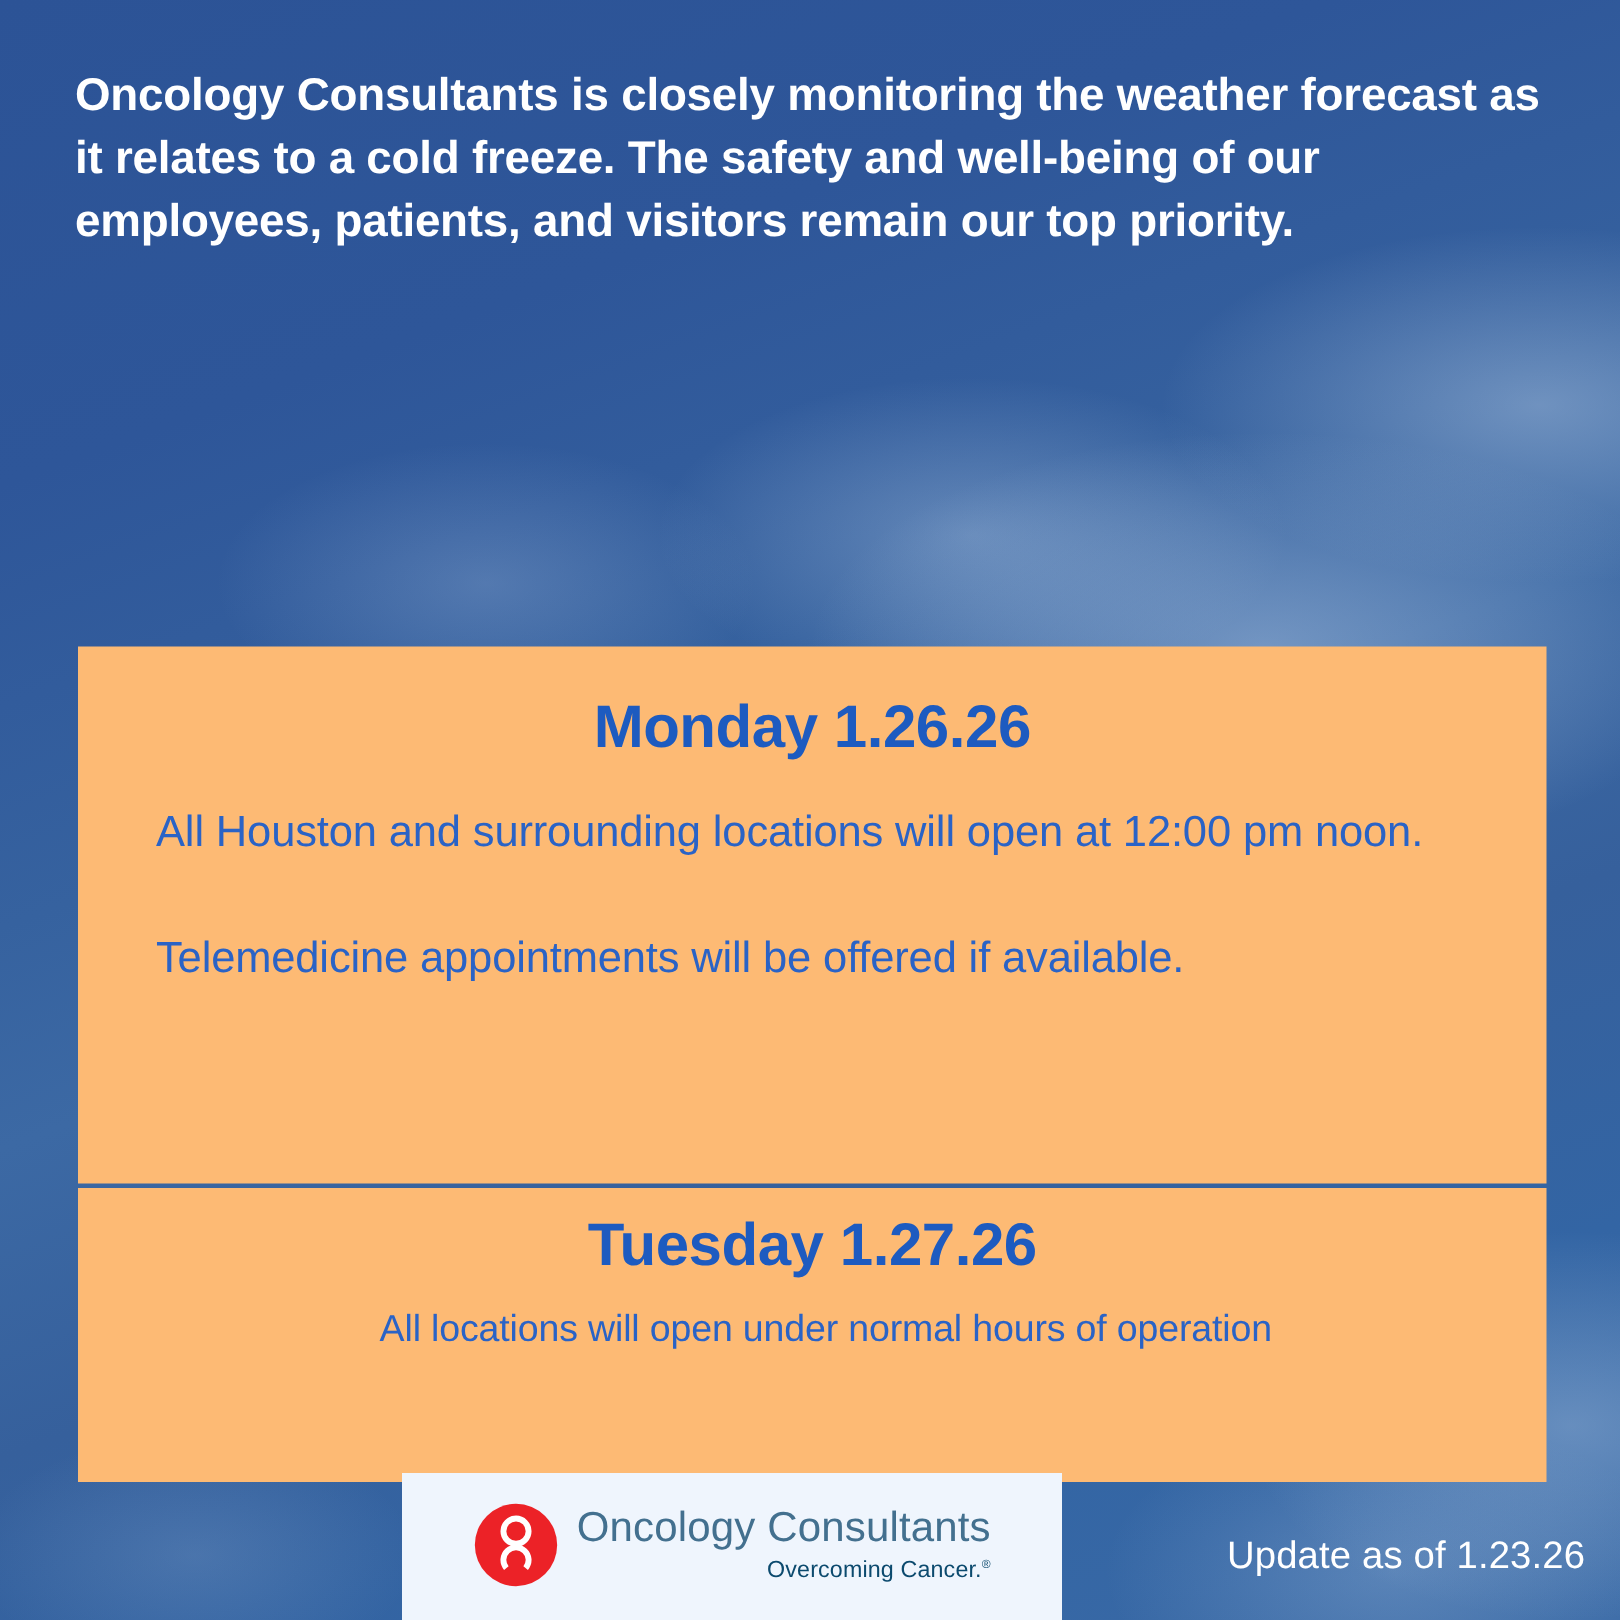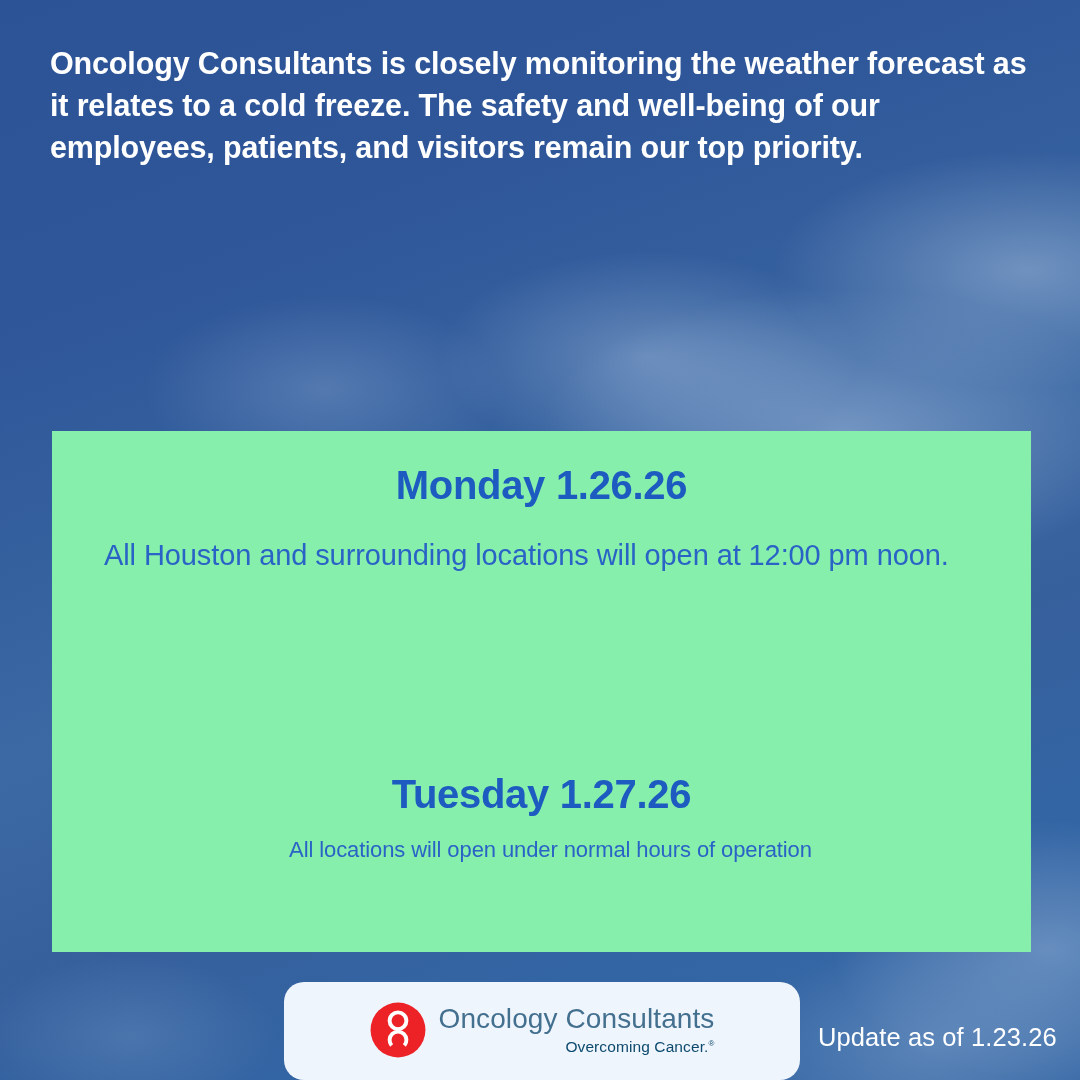--- a/index.html
+++ b/index.html
@@ -51,27 +51,27 @@
     line-height: 42px;
     letter-spacing: -0.15px;
     font-weight: 400;
   }
   .intro p { margin: 0; font-weight: bold; }
   .intro .gap { height: 42px; }
 
   
   .card {
     position: absolute;
-    background: #86efac;
+    background: #fdba74;
     left: 52px;
     width: 979px;
   }
 
   #card-monday { top: 431px; height: 358px; }
-  #card-tuesday { top: 756px; height: 196px; }
+  #card-tuesday { top: 792px; height: 196px; }
 
   .card-title {
     text-align: center;
     color: #1d5bc0;
     font-weight: bold;
     font-size: 40px;
     letter-spacing: -0.3px;
   }
   #card-monday .card-title { padding-top: 32px; }
   #card-tuesday .card-title { padding-top: 16px; }
@@ -82,36 +82,35 @@
     line-height: 42px;
     letter-spacing: -0.1px;
   }
   #card-monday .card-body {
     padding: 26px 64px 0 52px;
     text-align: left;
   }
   #card-tuesday .card-body {
     padding: 12px 30px 0 48px;
     text-align: center;
-    font-size: 22px;
+    font-size: 25px;
   }
   .card-body .gap { height: 42px; }
 
   
   .logo-bar {
     position: absolute;
-    left: 284px;
+    left: 268px;
     top: 982px;
-    width: 516px;
+    width: 440px;
     height: 98px;
     background: #eff5fd;
     display: flex;
     align-items: center;
     justify-content: center;
-    border-radius: 20px;
   }
   .logo-inner {
     display: flex;
     align-items: center;
     gap: 13px;
     margin-top: -2px;
   }
   .logo-mark {
     width: 56px;
     height: 56px;
@@ -161,20 +160,21 @@
     <p>Oncology Consultants is closely monitoring the weather forecast as it relates to a cold freeze. The safety and well-being of our employees, patients, and visitors remain our top priority.</p>
     <div class="gap"></div>
     <div class="gap"></div>
   </div>
 
   <div class="card" id="card-monday">
     <div class="card-title">Monday 1.26.26</div>
     <div class="card-body">
       <div>All Houston and surrounding locations will open at 12:00 pm noon.</div>
       <div class="gap"></div>
+      <div>Telemedicine appointments will be offered if available.</div>
     </div>
   </div>
 
   <div class="card" id="card-tuesday">
     <div class="card-title">Tuesday 1.27.26</div>
     <div class="card-body">
       <div>All locations will open under normal hours of operation</div>
     </div>
   </div>
 

